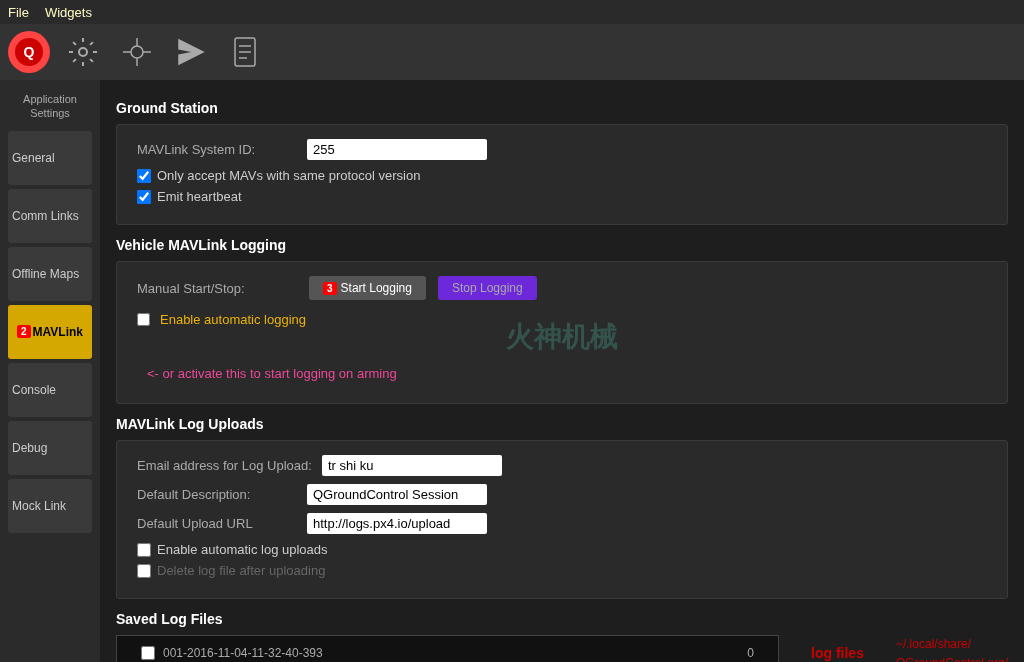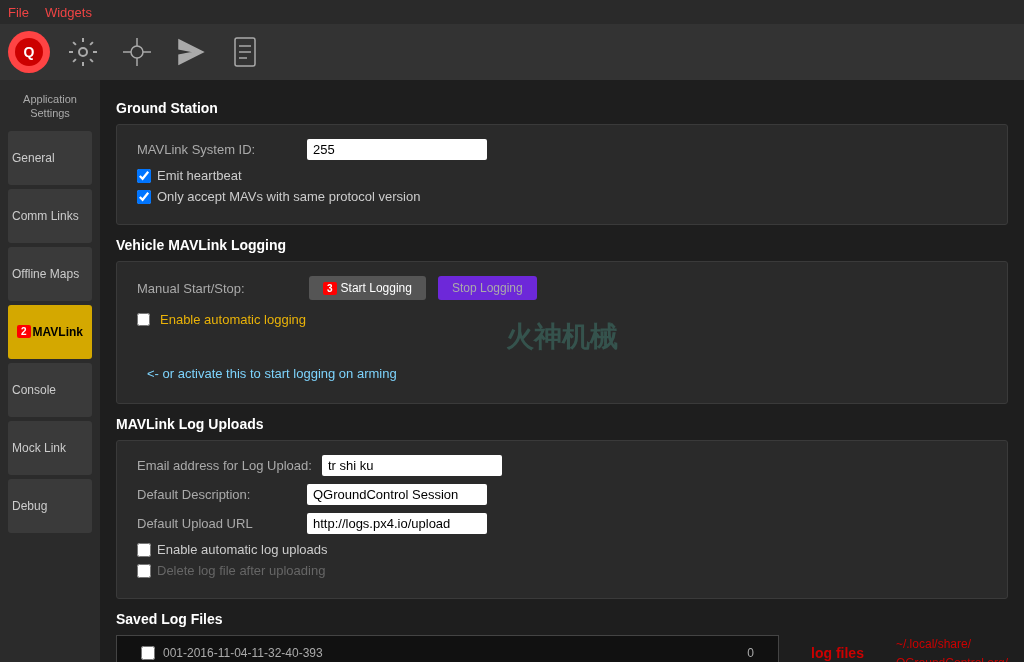--- a/index.html
+++ b/index.html
@@ -16,21 +16,21 @@
     
     .menu-bar {
       background: #2a2a2a;
       display: flex;
       align-items: center;
       padding: 2px 8px;
       height: 24px;
       gap: 16px;
     }
     .menu-item {
-      color: #ef4444;
+      color: #fef9c3;
       cursor: pointer;
       font-size: 13px;
       text-align: center;
     }
 
     
     .toolbar {
       background: #333;
       display: flex;
       align-items: center;
@@ -203,21 +203,21 @@
     }
 
     .logging-row {
       display: flex;
       align-items: center;
       gap: 12px;
       margin-bottom: 12px;
     }
 
     .activate-hint {
-      color: #7dd3fc;
+      color: #ec4899;
       font-size: 13px;
       margin-left: 10px;
     }
 
     
     .log-files-box {
       background: #111;
       border: 1px solid #444;
       padding: 8px;
       max-height: 140px;
@@ -342,39 +342,39 @@
   <div class="sidebar">
     <div class="sidebar-title">Application Settings</div>
     <button class="sidebar-btn">General</button>
     <button class="sidebar-btn">Comm Links</button>
     <button class="sidebar-btn">Offline Maps</button>
     <button class="sidebar-btn active sidebar-btn-with-badge">
       <span class="badge">2</span>
       <span>MAVLink</span>
     </button>
     <button class="sidebar-btn">Console</button>
+    <button class="sidebar-btn">Debug</button>
     <button class="sidebar-btn">Mock Link</button>
-    <button class="sidebar-btn">Debug</button>
   </div>
 
   <div class="content">
 
     <div class="section-title">Ground Station</div>
     <div class="section-box">
       <div class="form-row">
         <span class="form-label">MAVLink System ID:</span>
         <input class="form-input" type="text" value="255" style="">
       </div>
       <div class="checkbox-row">
         <input type="checkbox" checked="" style="">
-        <span class="checkbox-label">Emit heartbeat</span>
+        <span class="checkbox-label">Only accept MAVs with same protocol version</span>
       </div>
       <div class="checkbox-row">
         <input type="checkbox" checked="" style="">
-        <span class="checkbox-label">Only accept MAVs with same protocol version</span>
+        <span class="checkbox-label">Emit heartbeat</span>
       </div>
     </div>
 
     <div class="section-title">Vehicle MAVLink Logging</div>
     <div class="section-box">
       <div class="logging-row">
         <span class="form-label">Manual Start/Stop:</span>
         <button class="btn btn-primary btn-with-badge">
           <span class="btn-badge">3</span>
           <span>Start Logging</span>

